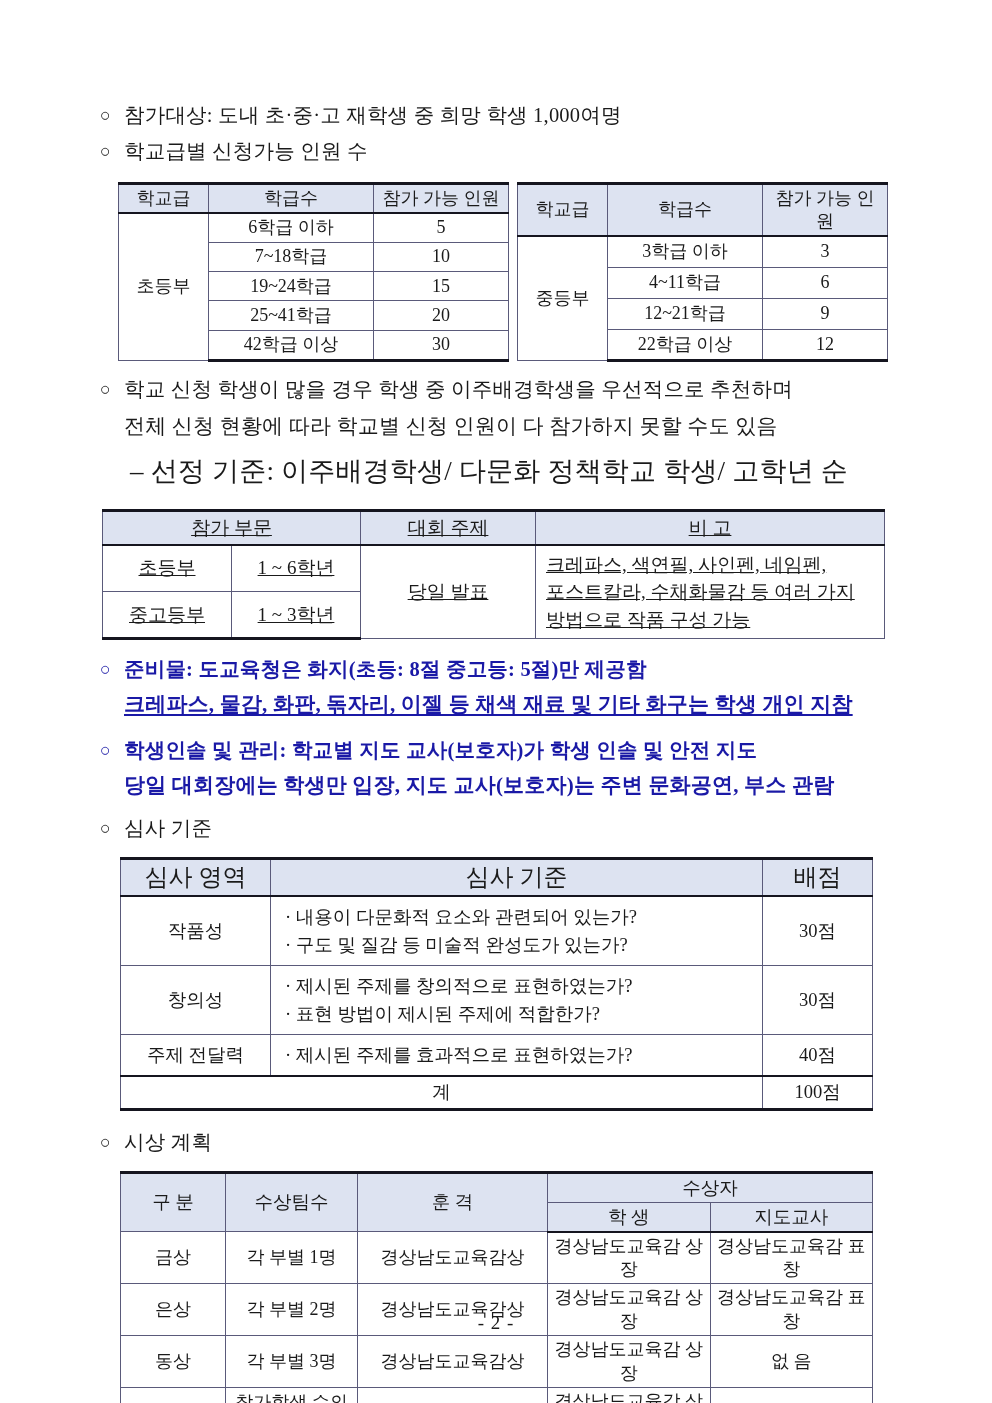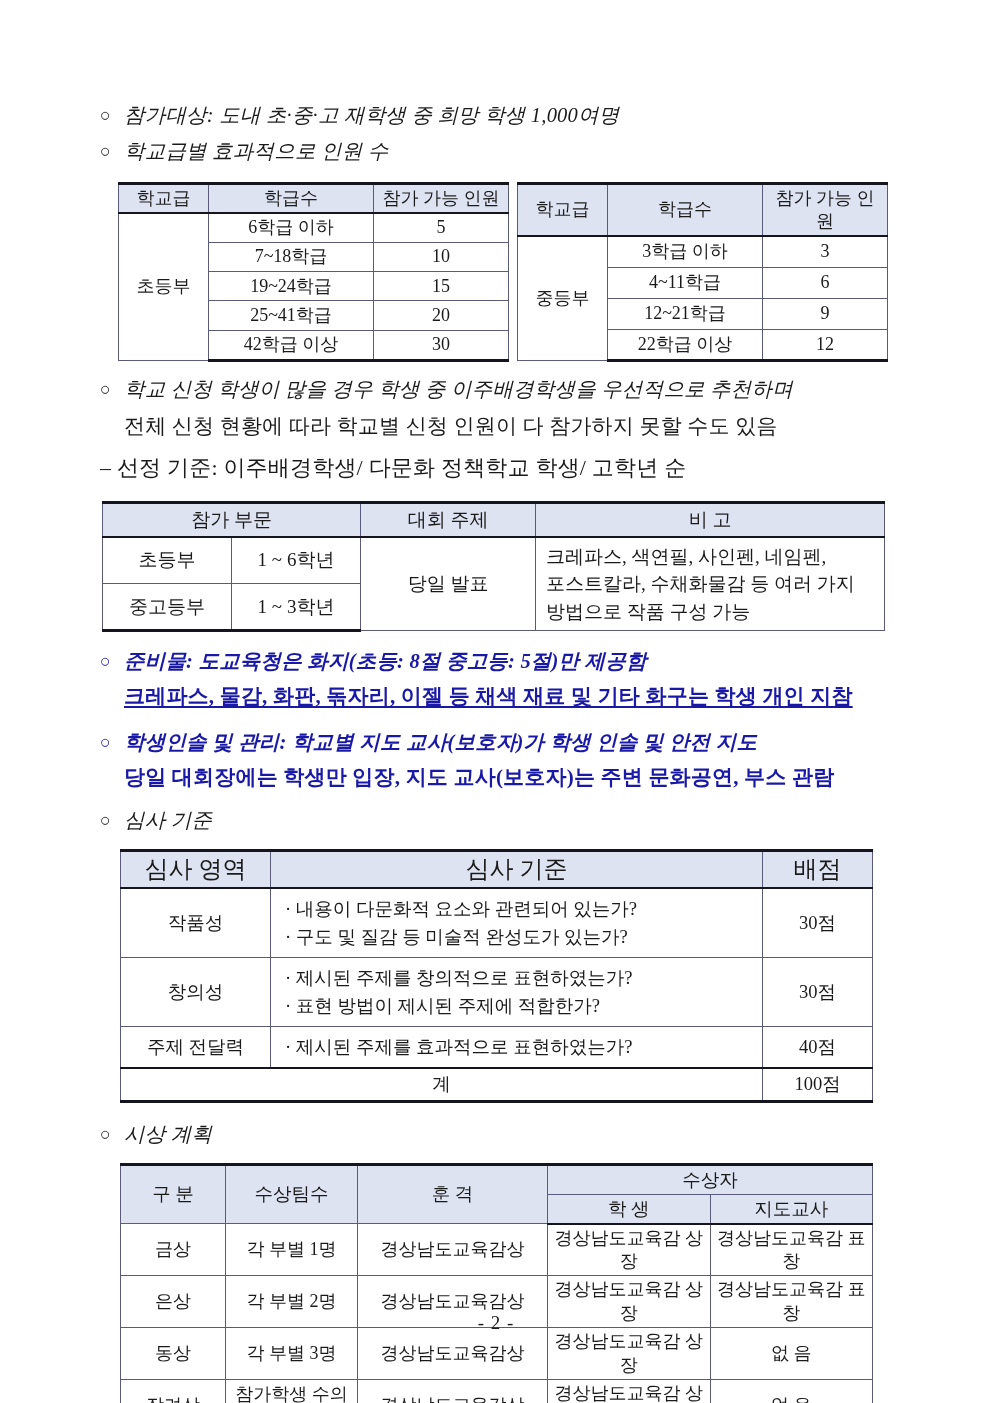--- a/index.html
+++ b/index.html
@@ -28,29 +28,30 @@
     line-height: 1.55;
     letter-spacing: 0.2px;
     margin-bottom: 4px;
   }
   .bullet-mark {
     flex: 0 0 auto;
     width: 24px;
     font-size: 18px;
     line-height: 1.7;
   }
-  .bullet-text { flex: 1 1 auto; font-style: italic; }
+  .bullet-text { flex: 1 1 auto; }
   .cont-line {
     margin-left: 24px;
     font-size: 21px;
     line-height: 1.55;
     letter-spacing: 0.2px;
   }
   .dash-line {
-    font-size: 22px;
+    margin-left: 30px;
+    font-size: 27px;
     line-height: 1.6;
     letter-spacing: 0.2px;
   }
 
   .blue { color: #1a19a6; font-weight: bold; }
   .blue .bullet-mark { color: #1a19a6; }
   .u { text-decoration: underline; text-underline-offset: 3px; }
 
   
   table.doc {
@@ -82,20 +83,21 @@
     margin: 14px 0 8px 18px;
   }
   .t-enroll-left { width: 390px; }
   .t-enroll-right { width: 370px; }
   .t-enroll-left td, .t-enroll-right td { height: 24px; }
   .t-enroll-left thead th, .t-enroll-right thead th { height: 26px; }
 
   .t-part {
     width: 782px;
     margin: 16px 0 10px 2px;
+    text-decoration: underline;
   }
   .t-part thead th { height: 34px; font-size: 19px; }
   .t-part td { height: 38px; font-size: 19px; }
 
   .t-judge {
     width: 752px;
     margin: 12px 0 8px 20px;
   }
   .t-judge thead th { height: 34px; font-size: 24px; }
   .t-judge td { font-size: 18.5px; }
@@ -125,21 +127,21 @@
 
 <div class="page">
 
   <div class="bullet-line">
     <span class="bullet-mark">○</span>
     <span class="bullet-text">참가대상: 도내 초·중·고 재학생 중 희망 학생 1,000여명</span>
   </div>
 
   <div class="bullet-line">
     <span class="bullet-mark">○</span>
-    <span class="bullet-text">학교급별 효과적으로 인원 수</span>
+    <span class="bullet-text">학교급별 신청가능 인원 수</span>
   </div>
 
   <div class="t-enroll-wrap">
 
     <table class="doc t-enroll-left">
       <thead>
         <tr>
           <th class="top-rule hdr-rule" style="width:90px">학교급</th>
           <th class="top-rule hdr-rule" style="width:165px">학급수</th>
           <th class="top-rule hdr-rule" style="width:135px">참가 가능 인원</th>

